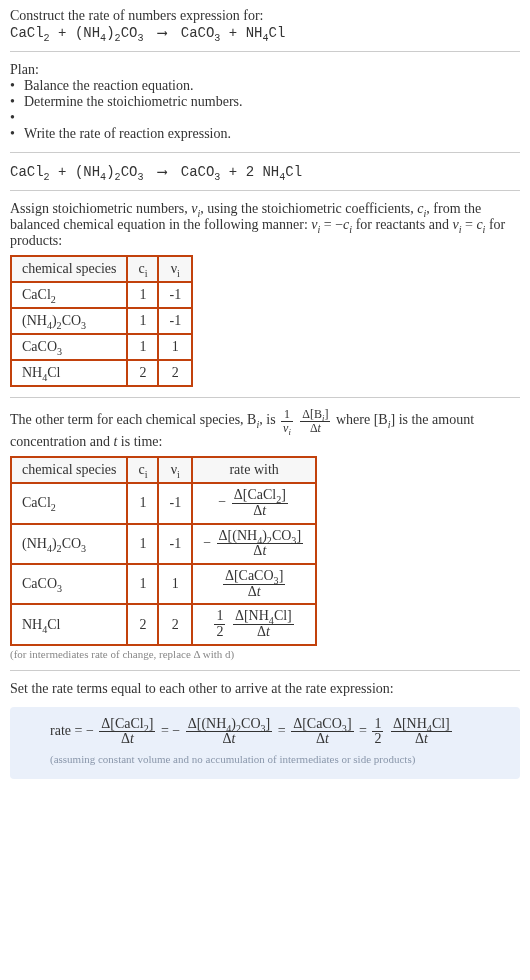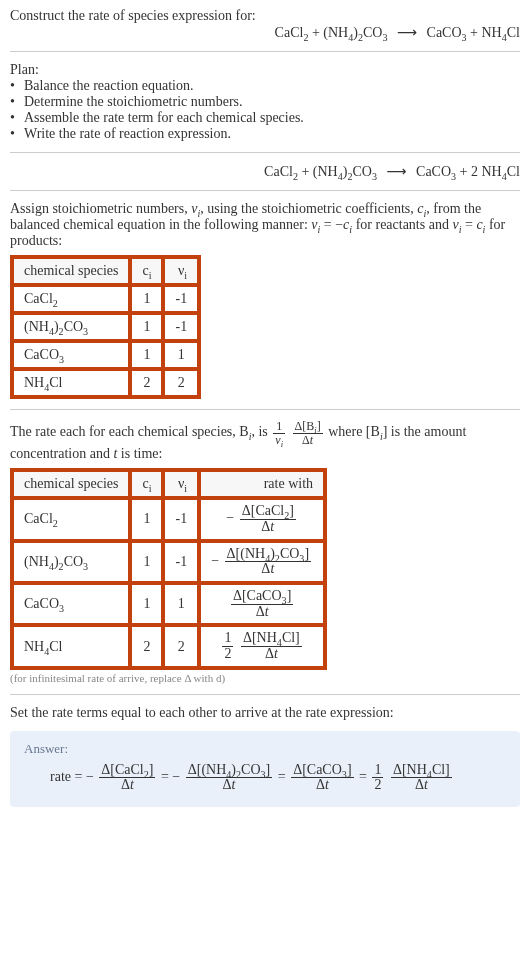--- a/index.html
+++ b/index.html
@@ -14,42 +14,40 @@
   }
   .section {
     margin-bottom: 10px;
   }
   hr.rule {
     border: none;
     border-top: 1px solid #ccc;
     margin: 10px 0;
   }
   .eqn {
-    font-family: Liberation Serif, serif;
+    font-family: Liberation Mono, monospace;
     white-space: nowrap;
-    text-align: right;
   }
   sub { font-size: 0.72em; vertical-align: sub; line-height: 0; }
   .arrow { display:inline-block; margin:0 6px; }
   .bullet-line { display:flex; }
   .bullet-line .dot { width: 14px; }
   table.data {
     border-collapse: collapse;
     margin: 6px 0 2px 0;
   }
   table.data th, table.data td {
-    border: 4px solid #c2410c;
+    border: 2px solid #c2410c;
     padding: 4px 10px;
     text-align: center;
     font-weight: normal;
     background: #fff;
   }
   table.data th {
     background: #f7f7f7;
-    text-align: right;
   }
   table.data td.left, table.data th.left { text-align: left; }
   .footnote {
     font-size: 11px;
     color: #888;
     margin-top: 2px;
   }
   .frac {
     display: inline-block;
     vertical-align: middle;
@@ -82,39 +80,38 @@
     font-size: 11px;
     margin-top: 6px;
     margin-left: 26px;
   }
   .inline-mid { vertical-align: middle; }
 </style>
 </head>
 <body>
 
 <div class="section">
-  <div>Construct the rate of species expression for:</div>
+  <div>Construct the rate of numbers expression for:</div>
   <div class="eqn">CaCl<sub>2</sub> + (NH<sub>4</sub>)<sub>2</sub>CO<sub>3</sub> <span class="arrow">⟶</span> CaCO<sub>3</sub> + NH<sub>4</sub>Cl</div>
 </div>
 <hr class="rule">
 
 <div class="section">
   <div>Plan:</div>
   <div id="plan-list">
       <div class="bullet-line">
         <span class="dot">•</span>
         <span>Balance the reaction equation.</span>
       </div>
       <div class="bullet-line">
         <span class="dot">•</span>
         <span>Determine the stoichiometric numbers.</span>
       </div>
       <div class="bullet-line">
         <span class="dot">•</span>
-        <span>Assemble the rate term for each chemical species.</span>
       </div>
       <div class="bullet-line">
         <span class="dot">•</span>
         <span>Write the rate of reaction expression.</span>
       </div>
     </div>
 </div>
 <hr class="rule">
 
 <div class="section">
@@ -153,21 +150,21 @@
           <td>2</td>
           <td>2</td>
         </tr>
       </tbody>
   </table>
 </div>
 <hr class="rule">
 
 <div class="section">
   <div>
-    <span>The rate each for each chemical species, B</span><sub><i>i</i></sub><span>, is </span>
+    <span>The other term for each chemical species, B</span><sub><i>i</i></sub><span>, is </span>
     <span class="inline-mid">
       <span class="frac"><span class="num">1</span><span class="den"><i>ν<sub>i</sub></i></span></span>
       <span class="frac"><span class="num">Δ[B<sub><i>i</i></sub>]</span><span class="den">Δ<i>t</i></span></span>
     </span>
     <span> where [B<sub><i>i</i></sub>] is the amount concentration and <span class="ital">t</span> is time:</span>
   </div>
 
   <table class="data">
     <thead>
       <tr>
@@ -197,22 +194,22 @@
           <td><span class="frac small"><span class="num">Δ[CaCO<sub>3</sub>]</span><span class="den">Δ<i>t</i></span></span></td>
         </tr>
         <tr>
           <td class="left">NH<sub>4</sub>Cl</td>
           <td>2</td>
           <td>2</td>
           <td><span class="frac small"><span class="num">1</span><span class="den">2</span></span> <span class="frac small"><span class="num">Δ[NH<sub>4</sub>Cl]</span><span class="den">Δ<i>t</i></span></span></td>
         </tr>
       </tbody>
   </table>
-  <div class="footnote">(for infinitesimal rate of arrive, replace Δ with d)</div>
+  <div class="footnote">(for intermediates rate of change, replace Δ with d)</div>
 </div>
 <hr class="rule">
 
 <div class="section">Set the rate terms equal to each other to arrive at the rate expression:</div>
 
 <div class="answer-box">
-  <div class="ans-label">Answer:</div>
   <div class="rate-line" id="answer-expr"><span>rate = </span>− <span class="frac small"><span class="num">Δ[CaCl<sub>2</sub>]</span><span class="den">Δ<i>t</i></span></span> = − <span class="frac small"><span class="num">Δ[(NH<sub>4</sub>)<sub>2</sub>CO<sub>3</sub>]</span><span class="den">Δ<i>t</i></span></span> = <span class="frac small"><span class="num">Δ[CaCO<sub>3</sub>]</span><span class="den">Δ<i>t</i></span></span> = <span class="frac small"><span class="num">1</span><span class="den">2</span></span> <span class="frac small"><span class="num">Δ[NH<sub>4</sub>Cl]</span><span class="den">Δ<i>t</i></span></span></div>
+  <div class="assume">(assuming constant volume and no accumulation of intermediates or side products)</div>
 </div>
 
 </body></html>

